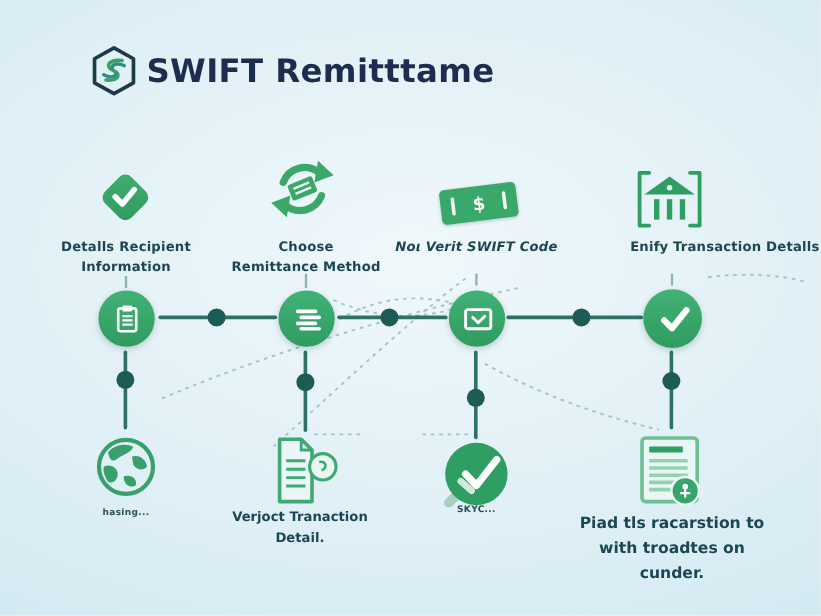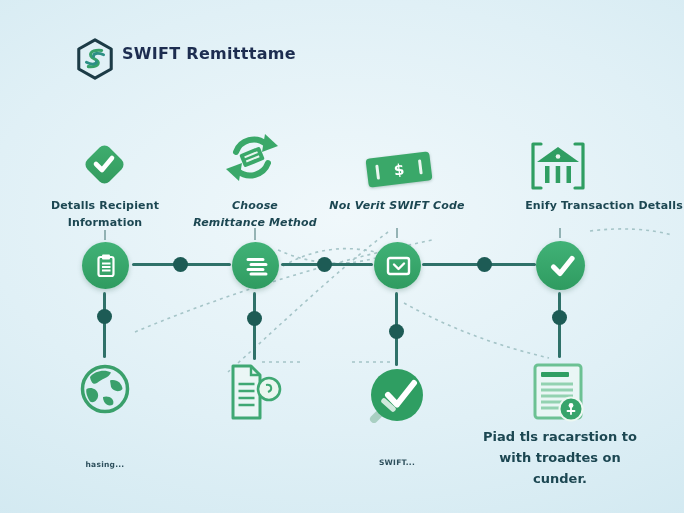--- a/index.html
+++ b/index.html
@@ -4,34 +4,34 @@
 <style>
   html,body{margin:0;padding:0;background:#e8f2f6;}
   .canvas{
     position:relative;width:684px;height:513px;overflow:hidden;
     font-family:"DejaVu Sans","Liberation Sans",sans-serif;
     background:
       radial-gradient(130% 105% at 50% 42%, #f0f8fb 0%, #e0f0f6 40%, #d2e9f1 70%, #c3e1ec 100%);
   }
   .abs{position:absolute;}
   
-  .brand-title{left:122px;top:44px;font-size:16px;font-weight:bold;color:#1d2d50;letter-spacing:.3px;text-align:right;}
+  .brand-title{left:122px;top:44px;font-size:27px;font-weight:bold;color:#1d2d50;letter-spacing:.3px;text-align:right;}
   
   .step-label{font-size:11px;font-weight:bold;color:#1c4752;text-align:center;
     letter-spacing:.15px;line-height:1.55;white-space:pre-line;}
   
   .node{width:47px;height:47px;border-radius:50%;
     background:linear-gradient(180deg,#41b277 0%,#2f9b60 100%);
     box-shadow:0 2px 5px rgba(35,90,70,.25);
     display:flex;align-items:center;justify-content:center;}
   .hline{height:3px;background:#2f7169;border-radius:2px;}
   .vline{width:3px;background:#2f7169;border-radius:2px;}
   .dot{width:15px;height:15px;border-radius:50%;background:#1d5b55;}
   
-  .caption-small{font-size:7.5px;font-weight:bold;color:#2d4f5c;text-align:center;letter-spacing:.25px;margin-top:38px;}
+  .caption-small{font-size:7.5px;font-weight:bold;color:#2d4f5c;text-align:center;letter-spacing:.25px;}
   .caption-bold{font-size:11px;font-weight:bold;color:#1c4752;text-align:center;
     line-height:1.65;white-space:pre-line;}
   .caption-bold.tight{font-size:13px;line-height:1.6;}
   
   .diamond{width:31px;height:31px;border-radius:7px;background:linear-gradient(135deg,#3fae6f,#339a5e);
     transform:rotate(45deg);}
   
   .banknote{width:64px;height:29px;border-radius:4px;background:#3aa869;transform:rotate(-7deg);
     display:flex;align-items:center;justify-content:center;box-shadow:0 1px 3px rgba(35,90,70,.3);}
   .banknote .bar{position:absolute;width:3px;height:15px;background:#e9f6ef;border-radius:2px;top:7px;}
@@ -78,21 +78,21 @@
   <svg class="abs" style="left:223px;top:127px;" width="58" height="60" viewBox="0 0 58 60">
     <path d="M13 25 A19 19 0 0 1 43 17" fill="none" stroke="#3aa869" stroke-width="6" stroke-linecap="round"></path>
     <polygon points="42,7 55,19 39,25" fill="#3aa869"></polygon>
     <path d="M45 36 A19 19 0 0 1 15 44" fill="none" stroke="#3aa869" stroke-width="6" stroke-linecap="round"></path>
     <polygon points="16,54 3,42 19,36" fill="#3aa869"></polygon>
     <g transform="rotate(-22 29 30)">
       <rect x="18" y="23" width="22" height="14" rx="2" fill="#3aa869"></rect>
       <path d="M22 27.5 H36 M22 32 H36" stroke="#e9f6ef" stroke-width="2"></path>
     </g>
   </svg>
-  <div class="abs step-label" style="left:180px;top:197px;width:150px;font-style:italic;">Choose
+  <div class="abs step-label" style="left:180px;top:197px;width:150px;">Choose
 Remittance Method</div>
 
   <div class="abs banknote" style="left:367px;top:155px;">
     <span class="bar l"></span>
     <span class="sym">$</span>
     <span class="bar r"></span>
   </div>
   <div class="abs step-label" style="left:317px;top:197px;width:160px;font-style:italic;">Noι Verit SWIFT Code</div>
 
   <svg class="abs" style="left:528px;top:139px;" width="60" height="54" viewBox="0 0 60 54">
@@ -155,28 +155,30 @@
   </svg>
   <div class="abs caption-small" style="left:55px;top:422px;width:100px;">hasing...</div>
 
   <svg class="abs" style="left:226px;top:362px;" width="60" height="60" viewBox="0 0 60 60">
     <path d="M7 4 H25 L34 13 V56 H7 Z" fill="#f0f9f4" fill-opacity="0.55" stroke="#3fa873" stroke-width="3" stroke-linejoin="round"></path>
     <path d="M25 4 V13 H34" fill="none" stroke="#3fa873" stroke-width="2.4"></path>
     <path d="M12.5 22 H28.5 M12.5 29 H28.5 M12.5 36 H28.5 M12.5 43 H28.5" stroke="#3fa873" stroke-width="2.4"></path>
     <circle cx="43" cy="27" r="11" fill="#eaf6ef" stroke="#3fa873" stroke-width="2.6"></circle>
     <path d="M40 23 C46 22 47 28 42 30" fill="none" stroke="#3fa873" stroke-width="2"></path>
   </svg>
+  <div class="abs caption-bold" style="left:180px;top:422px;width:140px;">Verjoct Tranaction
+Detail.</div>
 
   <svg class="abs" style="left:366px;top:367px;" width="64" height="56" viewBox="0 0 64 56">
     <path d="M8 52 L19 41" stroke="#a9cfc2" stroke-width="8" stroke-linecap="round"></path>
     <circle cx="31" cy="28" r="26" fill="#2f9e62"></circle>
     <path d="M18 34 L27 42" stroke="#cfe9dc" stroke-width="5.5" stroke-linecap="round"></path>
     <path d="M22 28 L31 37.5 L48 16" fill="none" stroke="#ffffff" stroke-width="6" stroke-linecap="round" stroke-linejoin="round"></path>
   </svg>
-  <div class="abs caption-small" style="left:357px;top:420px;width:80px;">SWIFT...</div>
+  <div class="abs caption-small" style="left:357px;top:420px;width:80px;">SKYC...</div>
 
   <svg class="abs" style="left:532px;top:362px;" width="56" height="62" viewBox="0 0 56 62">
     <rect x="3" y="3" width="46" height="53" rx="3" fill="#f0faf5" fill-opacity="0.6" stroke="#6cc193" stroke-width="3"></rect>
     <rect x="9" y="10" width="28" height="5" rx="1" fill="#2f9e62"></rect>
     <path d="M9 22 H41 M9 28 H41 M9 34 H41 M9 40 H41 M9 46 H41" stroke="#93d2b1" stroke-width="3"></path>
     <circle cx="39" cy="47" r="11.5" fill="#37a46b" stroke="#edf8f2" stroke-width="2"></circle>
     <circle cx="39" cy="43.5" r="2.4" fill="#ffffff"></circle>
     <path d="M39 45.5 V52 M35.5 49 H42.5" stroke="#ffffff" stroke-width="1.8" stroke-linecap="round"></path>
   </svg>
   <div class="abs caption-bold tight" style="left:475px;top:427px;width:170px;">Piad tls racarstion to

